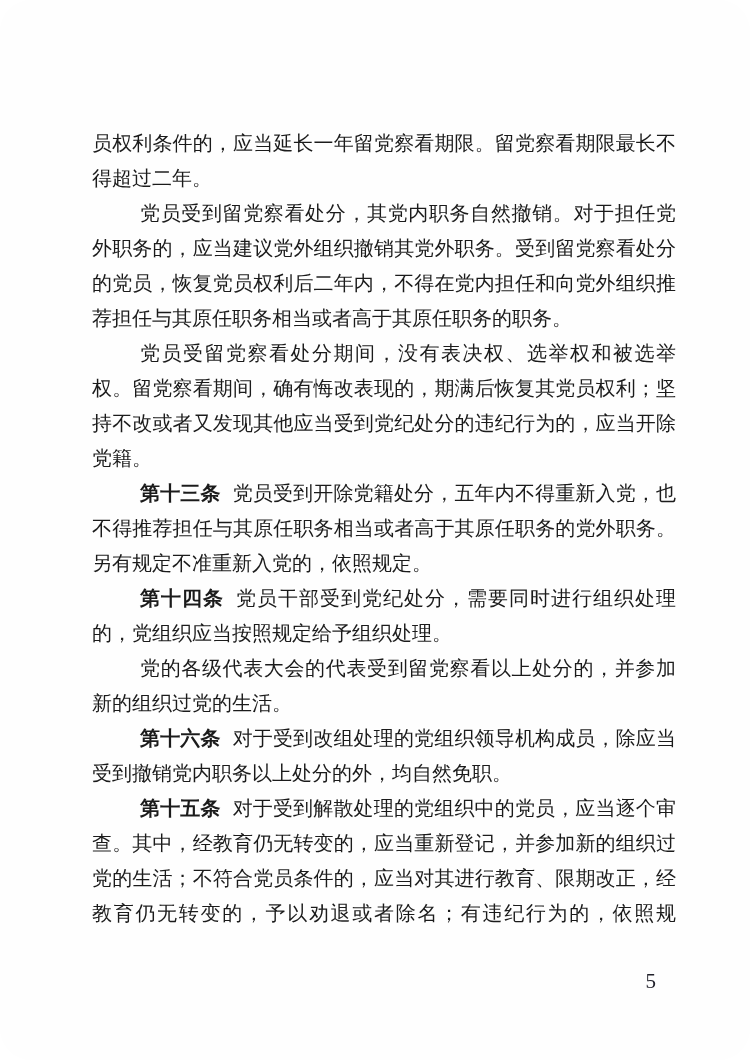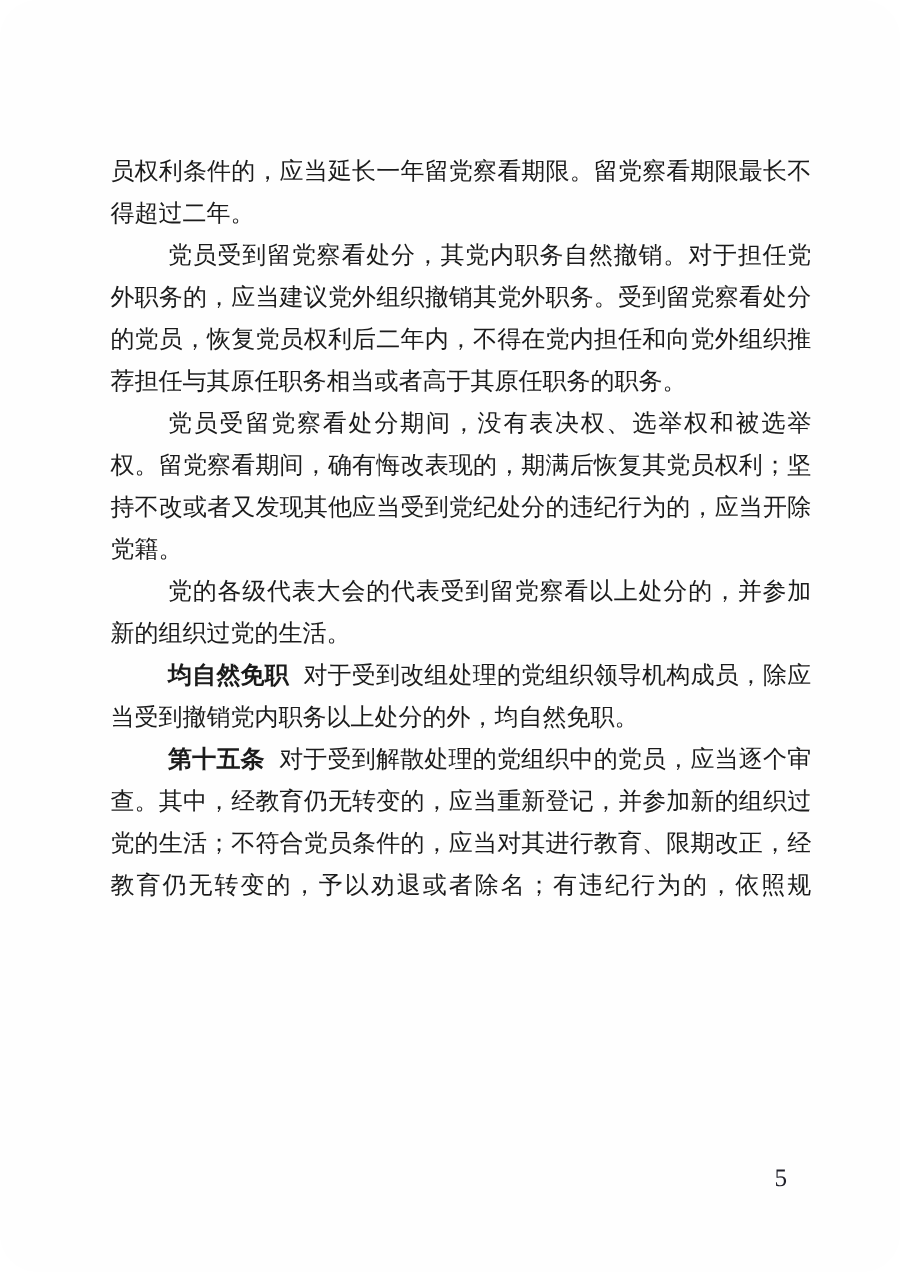--- a/index.html
+++ b/index.html
@@ -57,24 +57,26 @@
 
 <div class="page">
   <div class="text-block">
 
     <p class="para no-indent">员权利条件的，应当延长一年留党察看期限。留党察看期限最长不得超过二年。</p>
 
     <p class="para">党员受到留党察看处分，其党内职务自然撤销。对于担任党外职务的，应当建议党外组织撤销其党外职务。受到留党察看处分的党员，恢复党员权利后二年内，不得在党内担任和向党外组织推荐担任与其原任职务相当或者高于其原任职务的职务。</p>
 
     <p class="para">党员受留党察看处分期间，没有表决权、选举权和被选举权。留党察看期间，确有悔改表现的，期满后恢复其党员权利；坚持不改或者又发现其他应当受到党纪处分的违纪行为的，应当开除党籍。</p>
 
+    <p class="para"><b class="art-heading">第十三条</b><span>党员受到开除党籍处分，五年内不得重新入党，也不得推荐担任与其原任职务相当或者高于其原任职务的党外职务。另有规定不准重新入党的，依照规定。</span></p>
 
+    <p class="para"><b class="art-heading">第十四条</b><span>党员干部受到党纪处分，需要同时进行组织处理的，党组织应当按照规定给予组织处理。</span></p>
 
     <p class="para">党的各级代表大会的代表受到留党察看以上处分的，并参加新的组织过党的生活。</p>
 
-    <p class="para"><b class="art-heading">均自然免职</b><span>对于受到改组处理的党组织领导机构成员，除应当受到撤销党内职务以上处分的外，均自然免职。</span></p>
+    <p class="para"><b class="art-heading">第十六条</b><span>对于受到改组处理的党组织领导机构成员，除应当受到撤销党内职务以上处分的外，均自然免职。</span></p>
 
     <p class="para cut-off"><b class="art-heading">第十五条</b><span>对于受到解散处理的党组织中的党员，应当逐个审查。其中，经教育仍无转变的，应当重新登记，并参加新的组织过党的生活；不符合党员条件的，应当对其进行教育、限期改正，经教育仍无转变的，予以劝退或者除名；有违纪行为的，依照规</span></p>
 
   </div>
 
   <div class="page-number">5</div>
 </div>
 
 </body></html>

